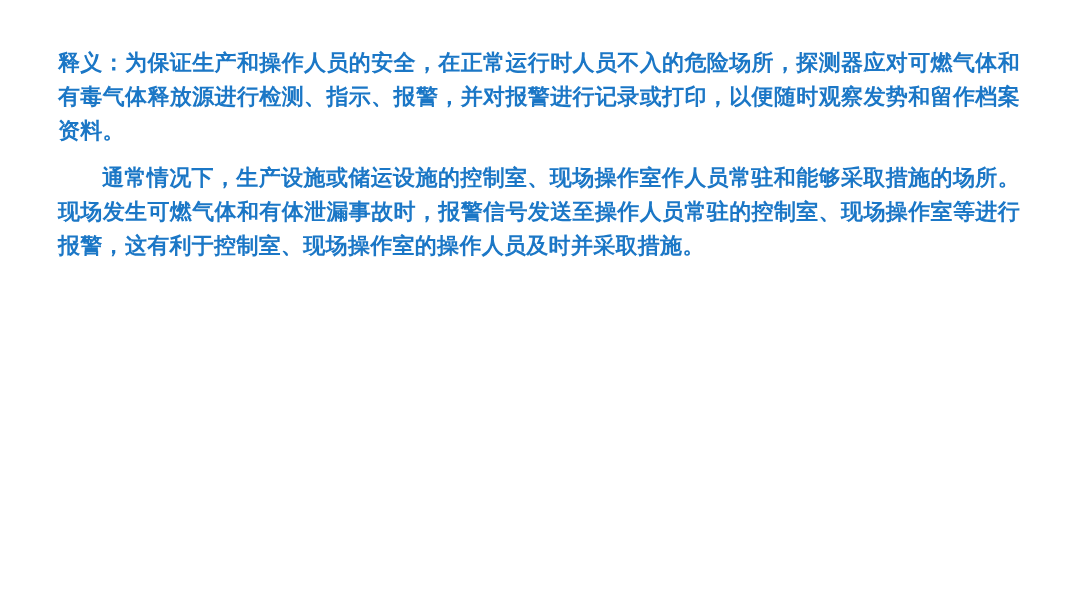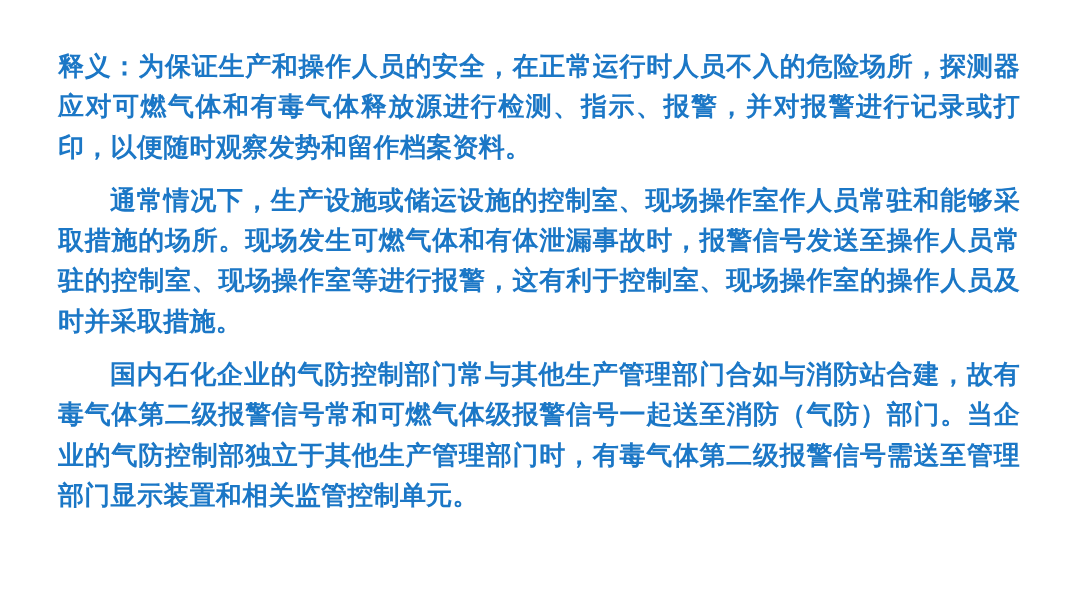--- a/index.html
+++ b/index.html
@@ -27,35 +27,34 @@
     line-height: 1.86;
     letter-spacing: 3.2px;
     text-align: justify;
     text-justify: inter-ideograph;
   }
   .interp {
     margin: 0 0 13px 0;
     color: var(--interp-color, #1b77c6);
     font-family: "Liberation Sans", "DejaVu Sans", sans-serif;
     font-weight: 700;
-    font-size: 26px;
+    font-size: 22px;
     line-height: 1.55;
     letter-spacing: 0.3px;
     text-align: justify;
     text-justify: inter-ideograph;
   }
   .interp.indented {
     text-indent: 2em;
   }
 </style>
 </head>
 <body>
 
 <div class="page" style="--bg: #ffffff; --clause-color: #5b5b5b; --interp-color: #1b77c6;">
   <div class="content">
 
     <p class="interp">释义：为保证生产和操作人员的安全，在正常运行时人员不入的危险场所，探测器应对可燃气体和有毒气体释放源进行检测、指示、报警，并对报警进行记录或打印，以便随时观察发势和留作档案资料。</p>
 
     <p class="interp indented">通常情况下，生产设施或储运设施的控制室、现场操作室作人员常驻和能够采取措施的场所。现场发生可燃气体和有体泄漏事故时，报警信号发送至操作人员常驻的控制室、现场操作室等进行报警，这有利于控制室、现场操作室的操作人员及时并采取措施。</p>
 
-    <p class="interp indented">国内石化企业的气防控制部门常与其他生产管理部门合如与消防站合建，故有毒气体第二级报警信号常和可燃气体级报警信号一起送至消防（气防）部门。当企业的气防控制部独立于其他生产管理部门时，有毒气体第二级报警信号需送至管理部门显示装置和相关监管控制单元。</p>
   </div>
 </div>
 
 </body></html>

